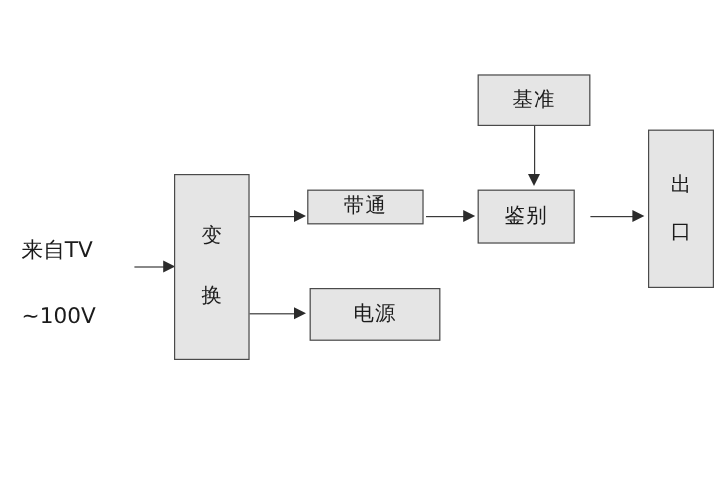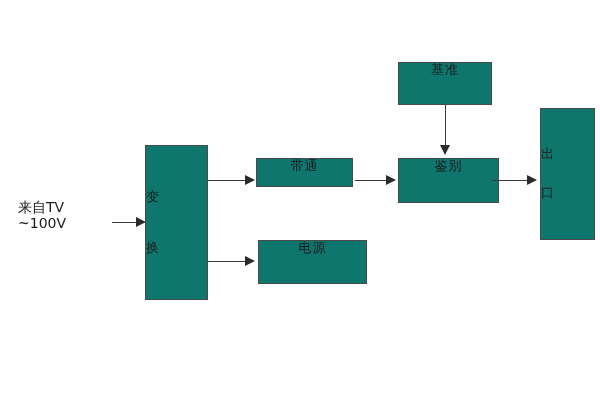--- a/index.html
+++ b/index.html
@@ -14,25 +14,26 @@
     background: #ffffff;
     overflow: hidden;
     font-family: "DejaVu Sans", "Liberation Sans", sans-serif;
   }
 
   
   .block {
     position: absolute;
     box-sizing: border-box;
     border: 1.5px solid #4a4a4a;
-    background: #0f766e;
+    background: #e5e5e5;
     display: flex;
+    align-items: center;
     justify-content: center;
     color: #1b1b1b;
-    font-size: 13px;
+    font-size: 17px;
     letter-spacing: 1px;
     line-height: 1.1;
   }
   .block.vertical {
     flex-direction: column;
     justify-content: space-around;
     padding: 26px 0;
     letter-spacing: 0;
   }
   .block.vertical .ch {
@@ -62,25 +63,25 @@
     width: 0; height: 0;
     border-left: 5px solid transparent;
     border-right: 5px solid transparent;
     border-top: 10px solid #2b2b2b;
   }
 
   
   .srclabel {
     position: absolute;
     color: #1b1b1b;
-    font-size: 14px;
+    font-size: 18px;
     line-height: 1.0;
     white-space: nowrap;
   }
-  .srclabel .l2 { display: block; margin-top: 2px; }
+  .srclabel .l2 { display: block; margin-top: 37px; }
 
   .caption {
     position: absolute;
     width: 100%;
     text-align: center;
     color: #2a2a2a;
     font-size: 16px;
     letter-spacing: 1px;
   }
 </style>
@@ -119,21 +120,21 @@
   <div class="hline" style="left:355px; top:180px; width:34px;"></div>
   <div class="arrow-r" style="left:386px; top:175px;"></div>
 
   <div class="block" style="left:398px; top:62px; width:94px; height:43px;">
     <span>基准</span>
   </div>
 
   <div class="vline" style="left:445px; top:105px; height:41px;"></div>
   <div class="arrow-d" style="left:440px; top:145px;"></div>
 
-  <div class="block" style="left:398px; top:158px; width:101px; height:45px;">
+  <div class="block" style="left:398px; top:158px; width:81px; height:45px;">
     <span>鉴别</span>
   </div>
 
   <div class="hline" style="left:492px; top:180px; width:38px;"></div>
   <div class="arrow-r" style="left:527px; top:175px;"></div>
 
   <div class="block vertical" style="left:540px; top:108px; width:55px; height:132px;">
     <span class="ch">出</span>
     <span class="ch">口</span>
   </div>

